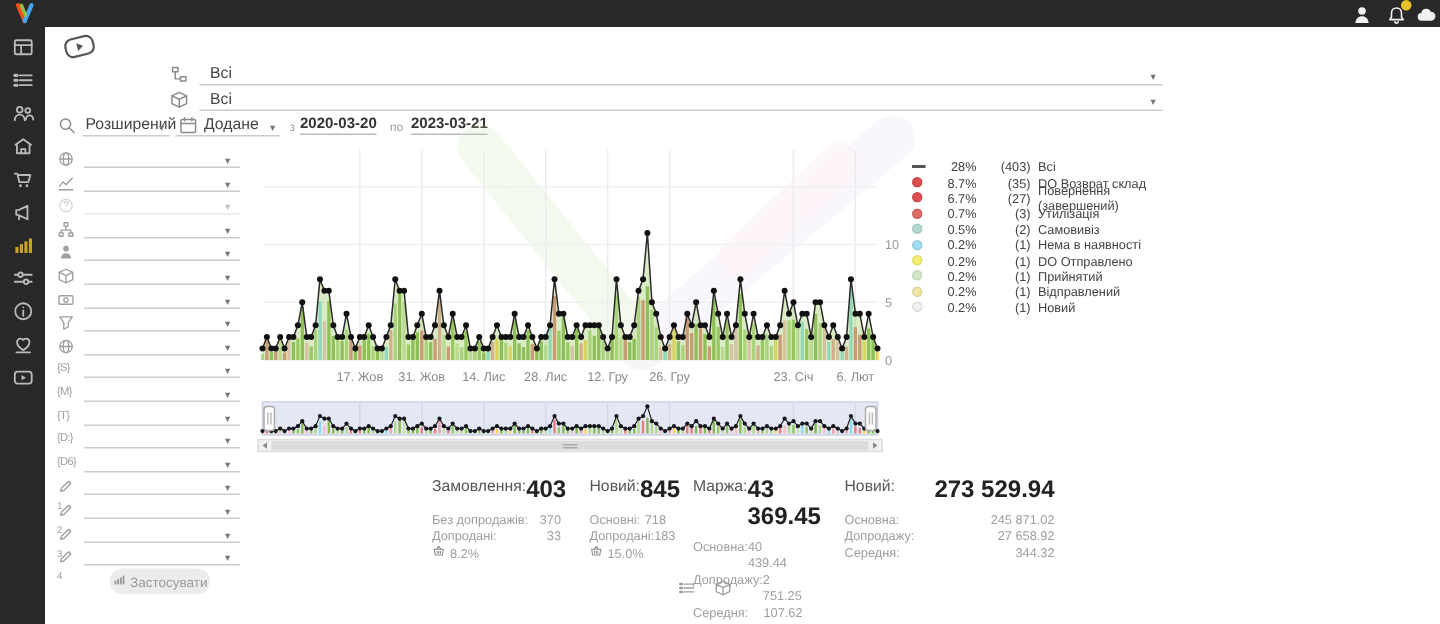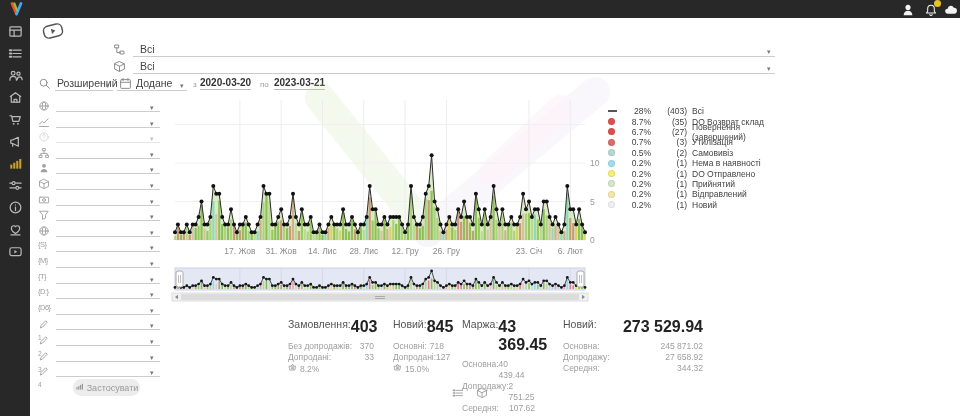--- a/index.html
+++ b/index.html
@@ -1055,21 +1055,21 @@
       <div class="stat-title">
         <span>Новий:</span>
         <b>845</b>
       </div>
       <div class="stat-row">
         <span>Основні:</span>
         <span>718</span>
       </div>
       <div class="stat-row">
         <span>Допродані:</span>
-        <span>127</span>
+        <span>183</span>
       </div>
       <div class="stat-row iconrow">
         <span><svg width="9" height="9" viewBox="0 0 16 16" fill="none" stroke="#8a8a8a" stroke-width="1.2" stroke-linecap="round" stroke-linejoin="round">
             <path d="M2.5 5.5h11l-1.3 7H3.8z"></path>
             <path d="M5.5 5.5L8 2.2l2.5 3.3M6 8v2.5M8 8v2.5M10 8v2.5"></path>
           </svg></span>
         <span>15.0%</span>
       </div>
     </div>
     <div class="stat-col" style="left: 462px; width: 73px;">

